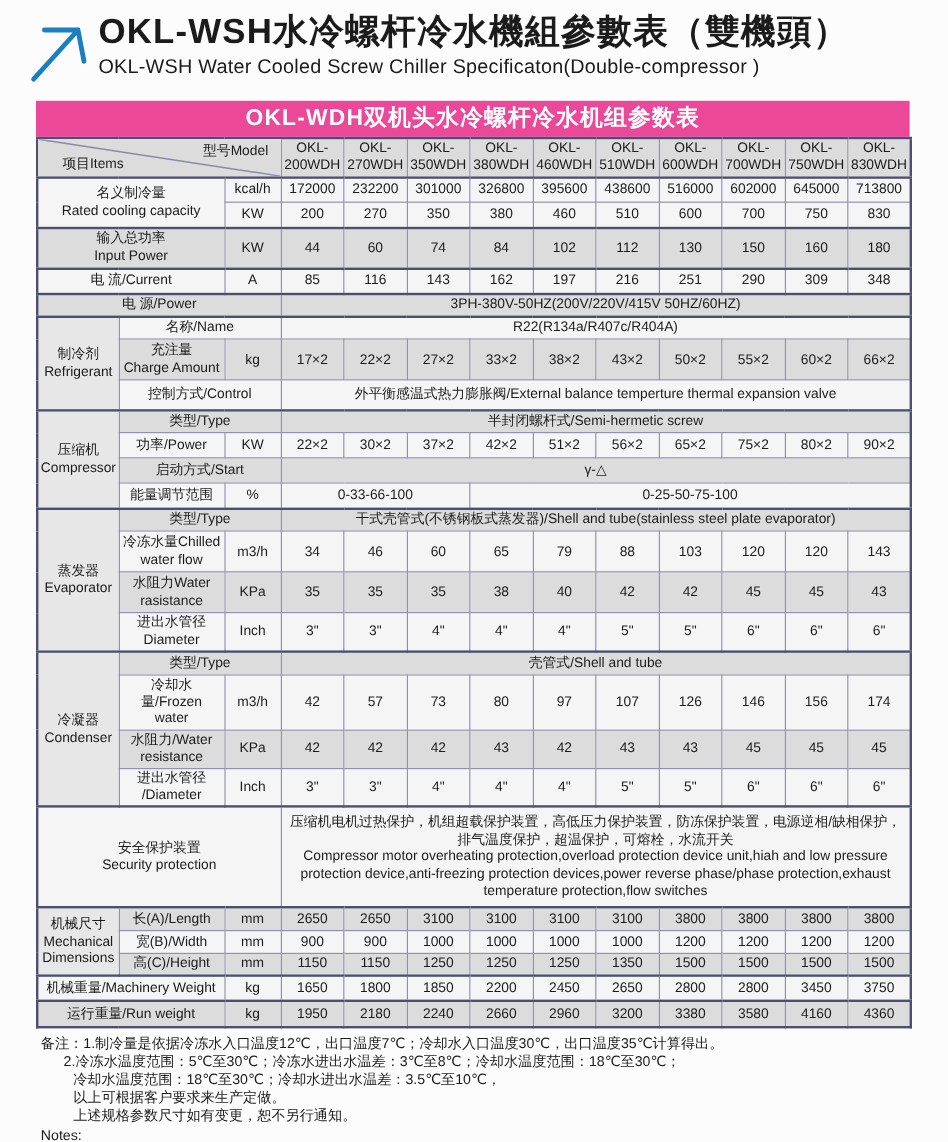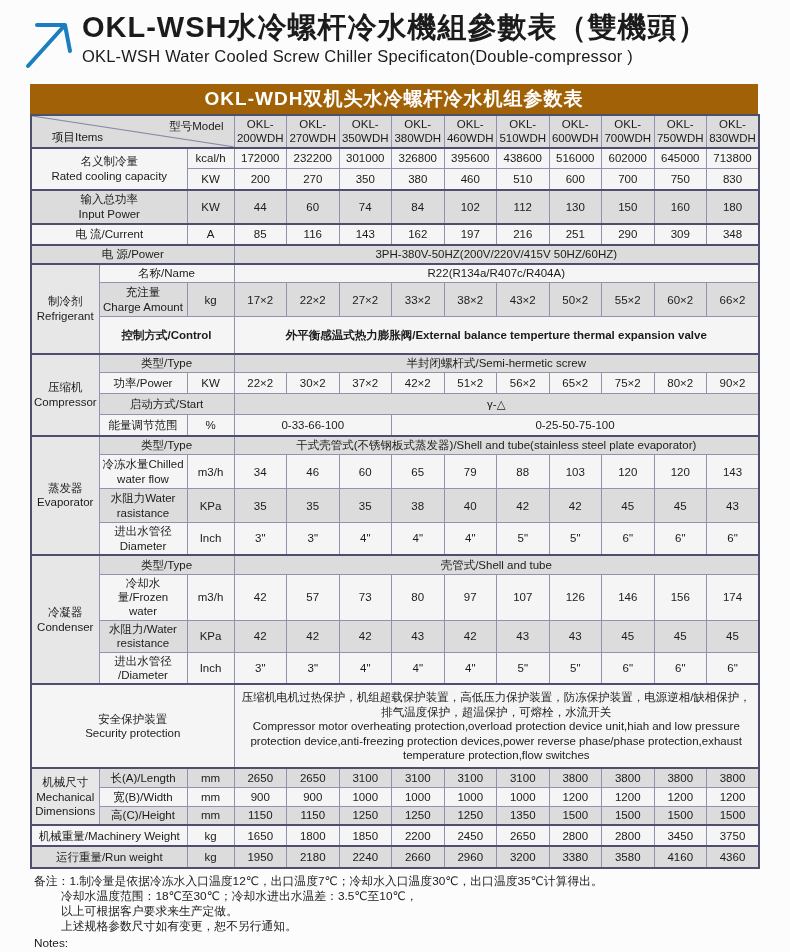--- a/index.html
+++ b/index.html
@@ -55,21 +55,21 @@
     <svg viewBox="0 0 58 58" xmlns="http://www.w3.org/2000/svg">
       <path d="M8 54 L45 13 M17 13 L45 13 M45 13 L50 39" fill="none" stroke="#1a7ec0" stroke-width="4" stroke-linecap="round" stroke-linejoin="miter"></path>
     </svg>
   </div>
   <div class="titles">
     <div class="title-cn">OKL-WSH水冷螺杆冷水機組參數表（雙機頭）</div>
     <div class="title-en">OKL-WSH Water Cooled Screw Chiller Specificaton(Double-compressor )</div>
   </div>
 </div>
 
-<div class="banner" style="background: #a16207;">OKL-WDH双机头水冷螺杆冷水机组参数表</div>
+<div class="banner" style="background: #ec4899;">OKL-WDH双机头水冷螺杆冷水机组参数表</div>
 
 <table class="spec">
   <colgroup>
     <col style="width:68px">
       <col style="width:88px">
       <col style="width:47px">
     <col style="width:52.5px">
       <col style="width:52.5px">
       <col style="width:52.5px">
       <col style="width:52.5px">
@@ -181,21 +181,21 @@
         <td>22×2</td>
         <td>27×2</td>
         <td>33×2</td>
         <td>38×2</td>
         <td>43×2</td>
         <td>50×2</td>
         <td>55×2</td>
         <td>60×2</td>
         <td>66×2</td>
       </tr>
-      <tr class="rw" style="height: 37px; font-weight: bold;">
+      <tr class="rw" style="height: 25px;">
         <td colspan="2">控制方式/Control</td>
         <td colspan="10">外平衡感温式热力膨胀阀/External balance temperture thermal expansion valve</td>
       </tr>
       <tr class="rg sec" style="height: 19px;">
         <td rowspan="4" class="glab">压缩机
 Compressor</td>
         <td colspan="2">类型/Type</td>
         <td colspan="10">半封闭螺杆式/Semi-hermetic screw</td>
       </tr>
       <tr class="rw" style="height: 21px;">
@@ -402,20 +402,21 @@
         <td>3580</td>
         <td>4160</td>
         <td>4360</td>
       </tr>
     </tbody>
 </table>
 
 <div class="notes">
   <div id="notes-cn">
       <div class="nline">备注：1.制冷量是依据冷冻水入口温度12℃，出口温度7℃；冷却水入口温度30℃，出口温度35℃计算得出。</div>
+      <div class="nline ind1">2.冷冻水温度范围：5℃至30℃；冷冻水进出水温差：3℃至8℃；冷却水温度范围：18℃至30℃；</div>
       <div class="nline ind2">冷却水温度范围：18℃至30℃；冷却水进出水温差：3.5℃至10℃，</div>
       <div class="nline ind2">以上可根据客户要求来生产定做。</div>
       <div class="nline ind2">上述规格参数尺寸如有变更，恕不另行通知。</div>
     </div>
   <div class="en-notes" id="notes-en">
       <div class="nline">Notes:</div>
       <div class="nline">1. Rated cooling capacity is based on: the chilled water inlet and outlet temperature 12 ℃/ 7 ℃; cooling air inlet and outlet temperature 30 ℃/35 ℃.</div>
     </div>
 </div>
 

